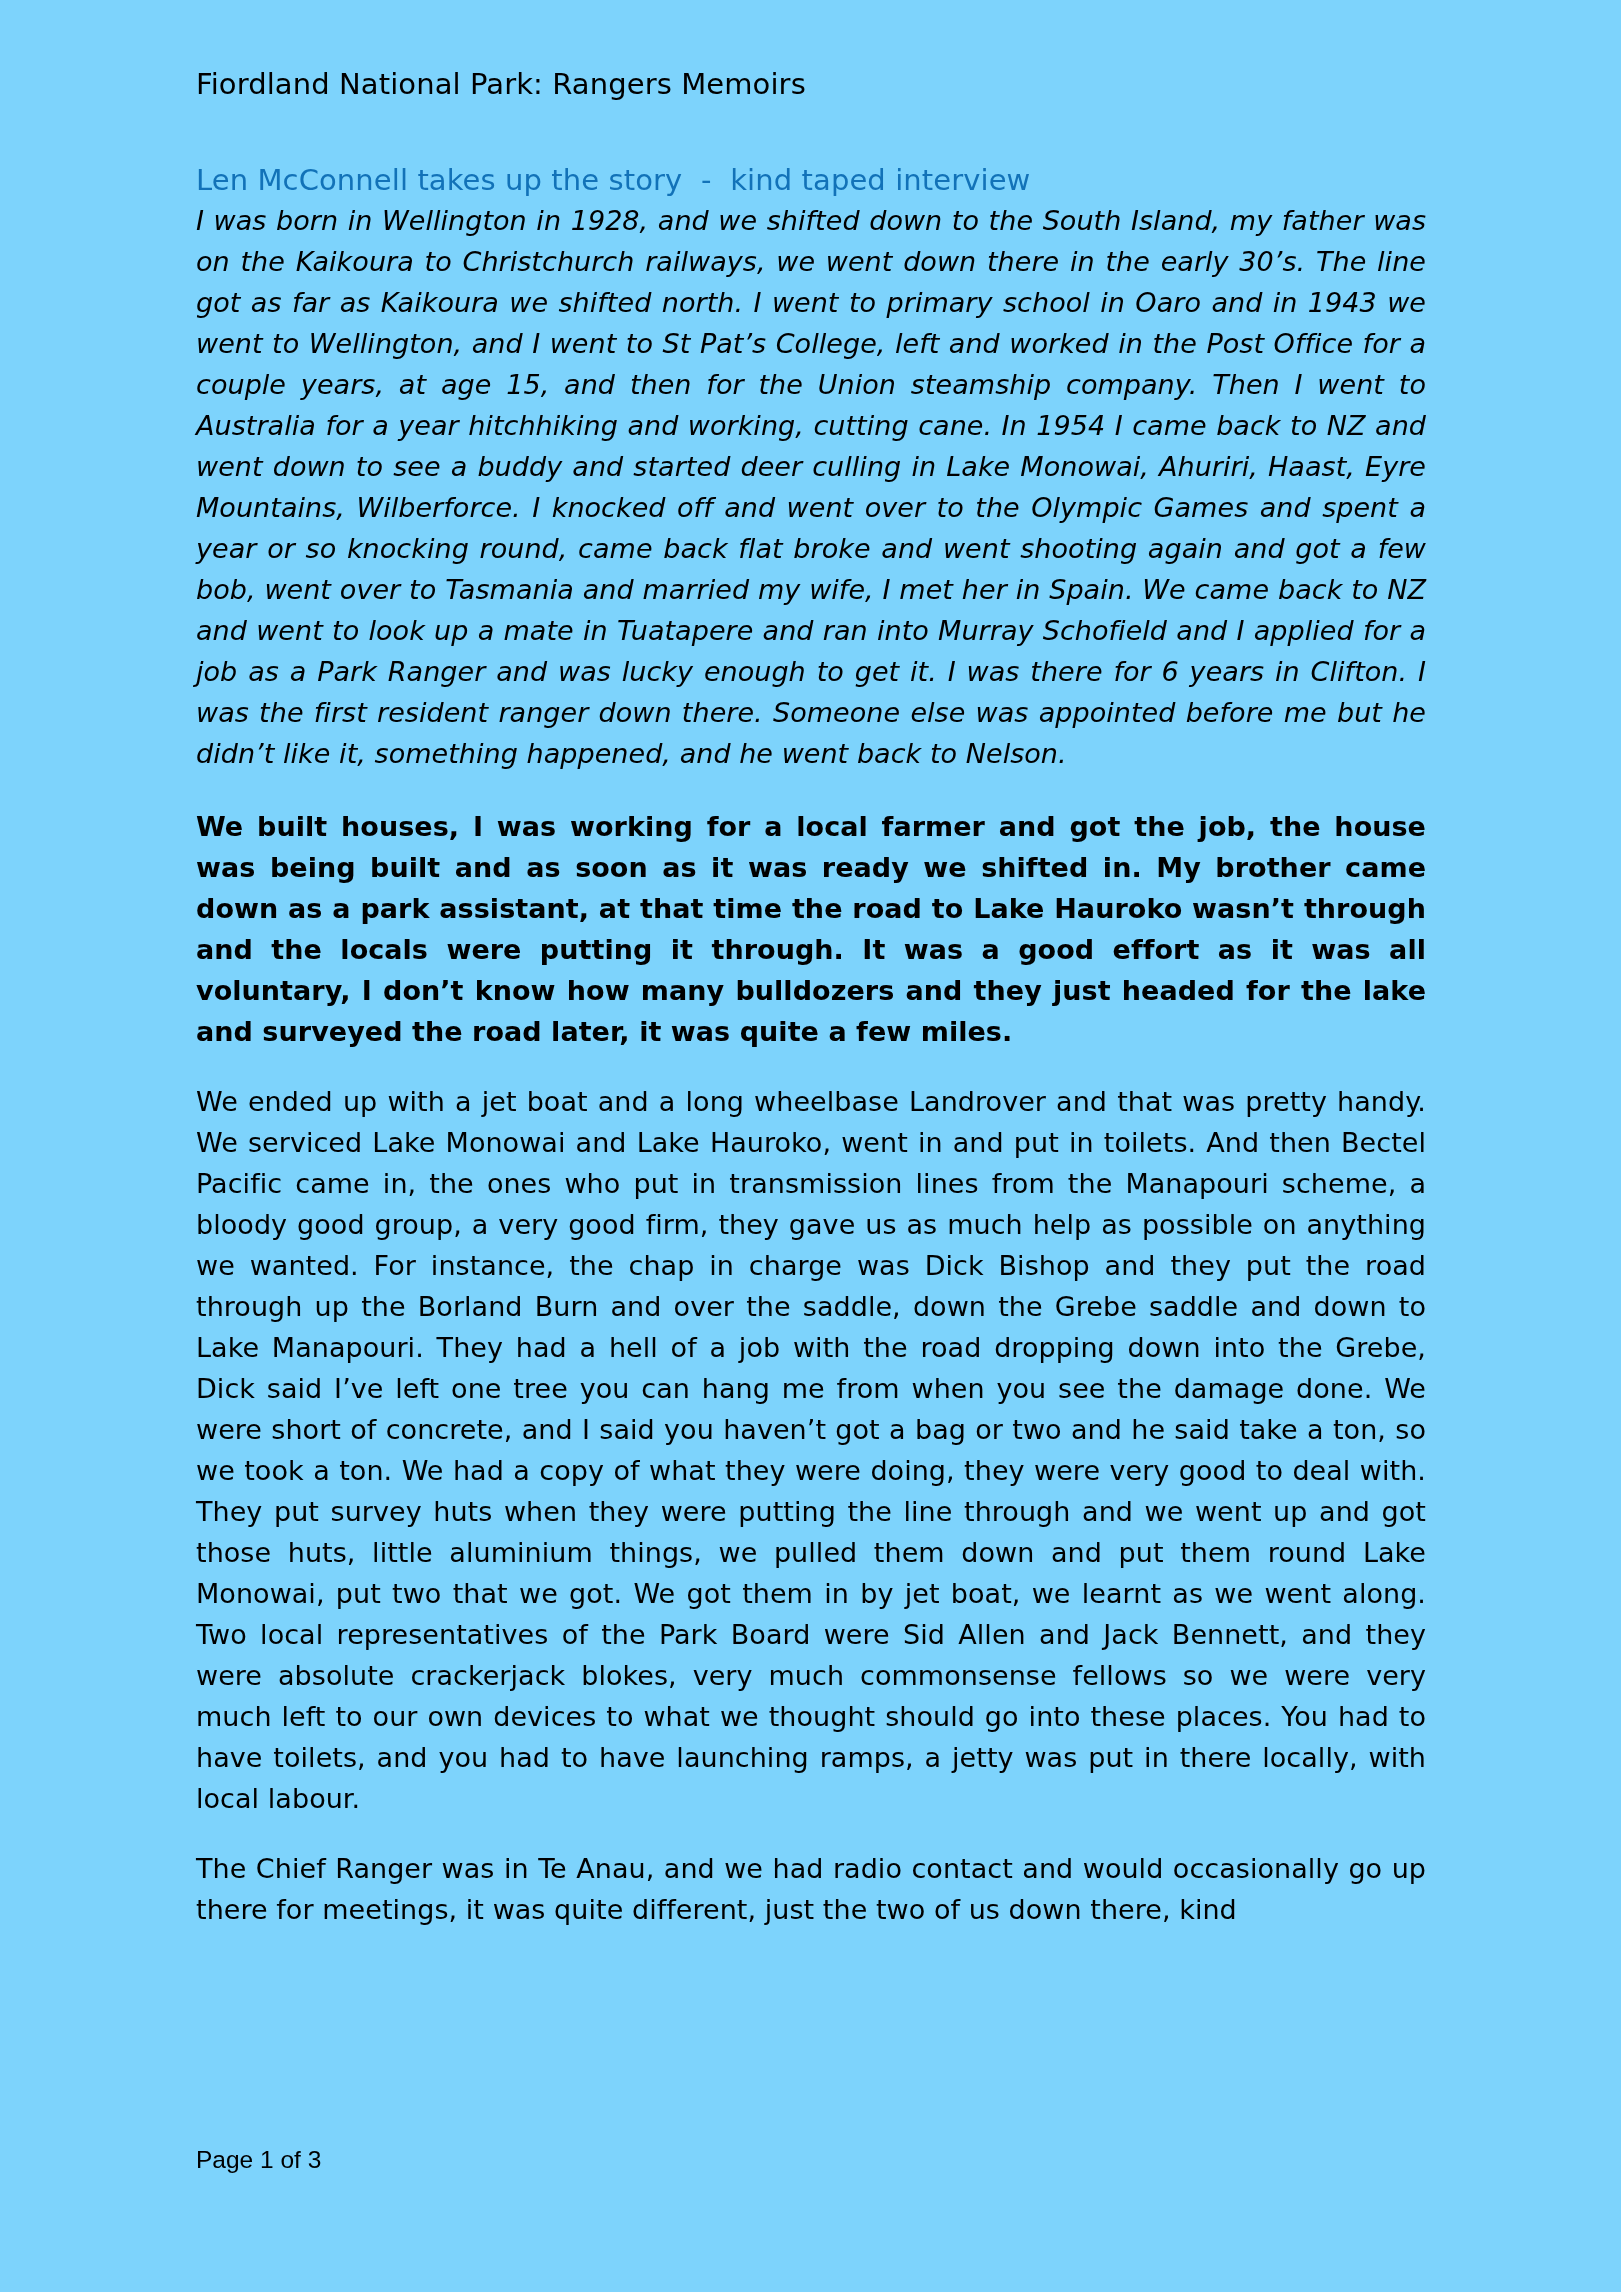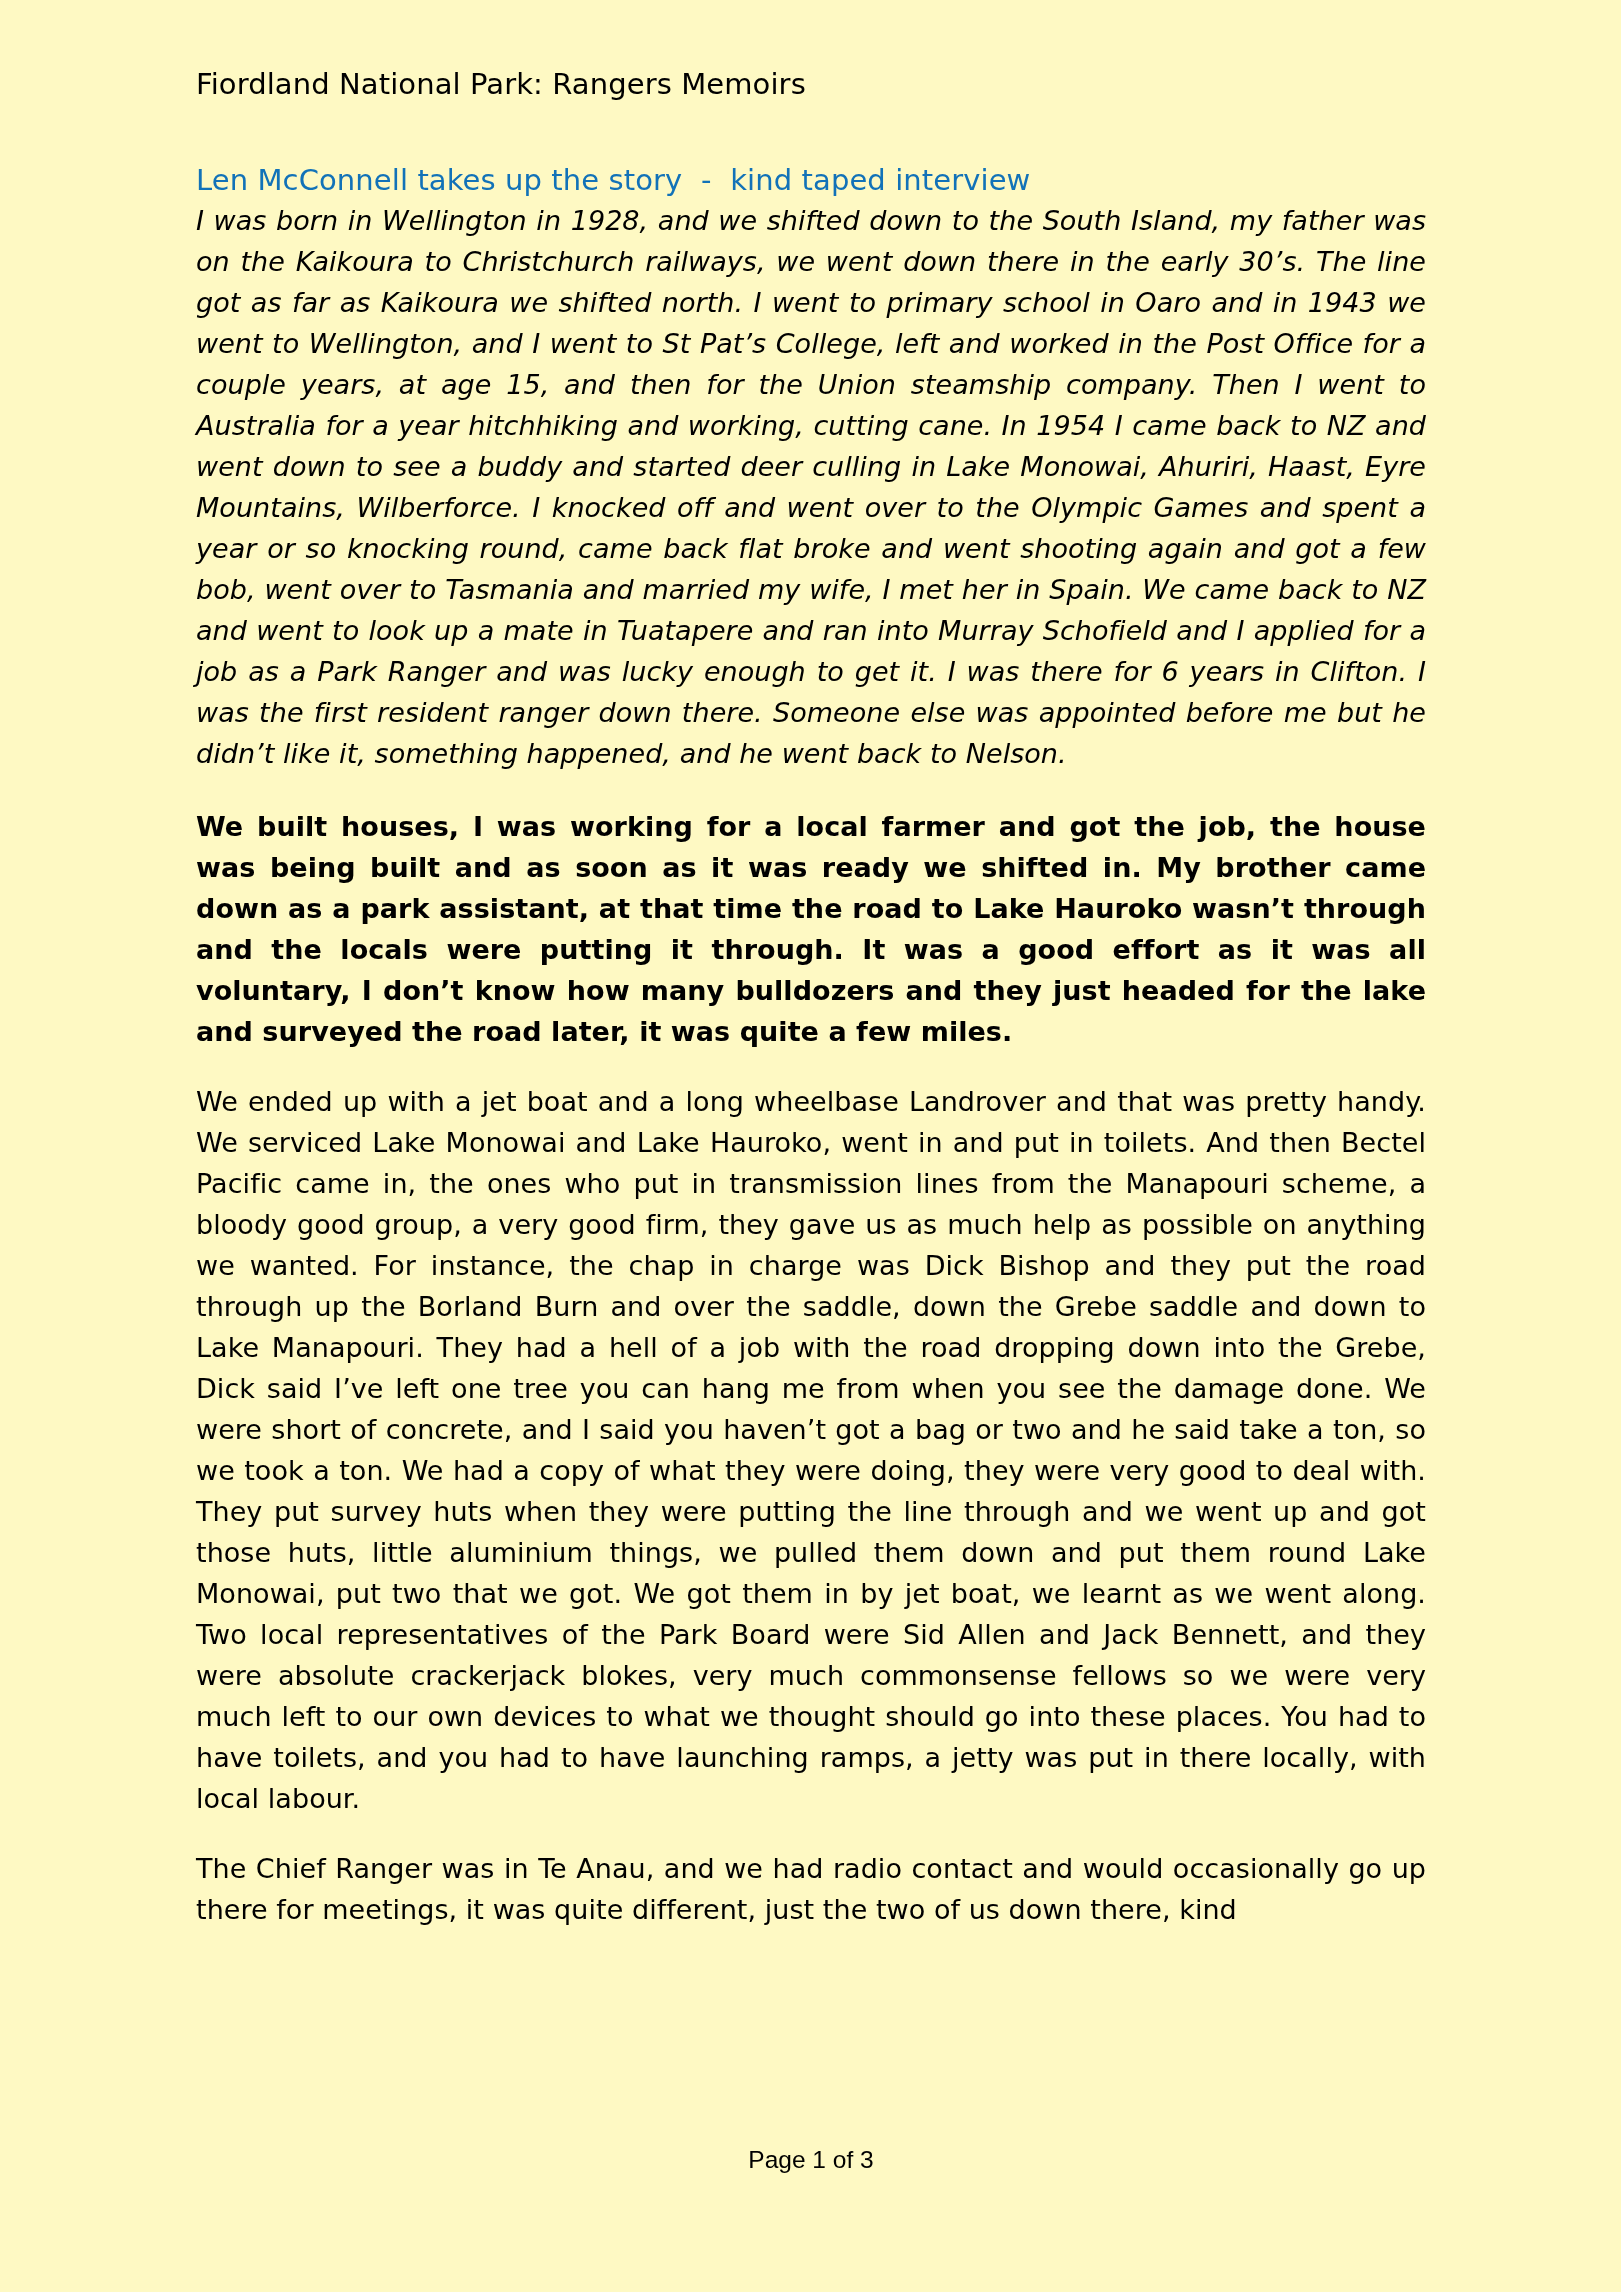--- a/index.html
+++ b/index.html
@@ -8,21 +8,21 @@
     background: #ffffff;
   }
   body {
     font-family: "DejaVu Sans", sans-serif;
     -webkit-font-smoothing: antialiased;
   }
   .page {
     position: relative;
     width: 1621px;
     height: 2293px;
-    background: #fef9c3;
+    background: #7dd3fc;
     margin: 0 auto;
     overflow: hidden;
     box-sizing: border-box;
   }
   .content {
     position: absolute;
     left: 196px;
     top: 0;
     width: 1230px;
   }
@@ -66,21 +66,21 @@
   }
   .para-gap-1 { padding-top: 23.5px; }
   .para-gap-2 { padding-top: 32px; font-weight: bold; }
   .para-gap-3 { padding-top: 29px; }
   .para-gap-4 { padding-top: 29px; }
   .footer {
     position: absolute;
     left: 196px;
     width: 1230px;
     top: 2145px;
-    text-align: center;
+    text-align: left;
     font-family: "Liberation Sans", sans-serif;
     font-size: 24.5px;
     line-height: 29px;
     color: #000000;
   }
 </style>
 </head>
 <body>
 
 <div class="page">

